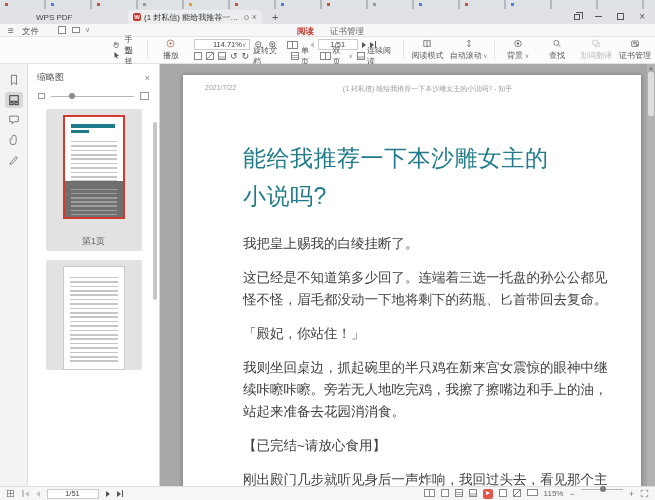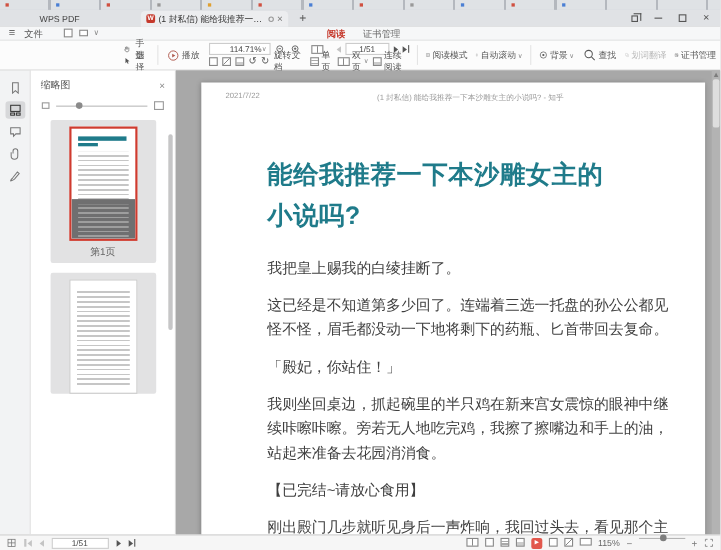--- a/index.html
+++ b/index.html
@@ -49,21 +49,21 @@
   .mtab.active:after{content:"";position:absolute;left:0;right:0;bottom:-3px;height:2px;background:var(--accent-red)}
   .mtab.plain{left:330px;color:#666}
 
   
   .toolbar{left:0;top:37px;width:655px;height:27px;background:#fcfcfc;border-bottom:1px solid #e2e2e2;
     display:flex;align-items:stretch;gap:7px;padding:2px 4px 2px 112px;font-size:8px;color:#555}
   .tsep{width:1px;background:#e4e4e4;margin:2px 0}
   .tcol{display:flex;flex-direction:column;justify-content:space-between}
   .trow{display:flex;align-items:center;gap:4px;height:11px}
   .tool-line{display:flex;align-items:center;gap:2px}
-  .bigbtn{display:flex;flex-direction:row;align-items:center;justify-content:center;gap:2px;min-width:32px}
+  .bigbtn{display:flex;flex-direction:column;align-items:center;justify-content:center;gap:2px;min-width:32px}
   .bigbtn .bl{white-space:nowrap}
   .bigbtn.disabled{opacity:.4}
   .zoombox{width:56px;height:11px;border:1px solid #ccc;background:#fff;display:flex;align-items:center;
     justify-content:space-between;padding:0 18px;font-size:7.5px;color:#444}
   .pagebox{width:40px;height:11px;border:1px solid #ccc;background:#fff;text-align:center;line-height:9px;font-size:7.5px;color:#444}
   .caret-g{font-size:6px;color:#888}
   .ibx{display:inline-block;width:8px;height:8px;border:1px solid #888;background:#fff;flex:0 0 auto}
   .ibx.d{background:linear-gradient(135deg,#fff 44%,#888 44% 56%,#fff 56%)}
   .ibx.h{background:linear-gradient(#fff 50%,#ccc 50%)}
   .ibx.two{width:11px;background:linear-gradient(90deg,#fff 45%,#888 45% 55%,#fff 55%)}
@@ -95,30 +95,30 @@
   .card{width:96px;background:#e2e2e3;border-radius:2px;padding:6px 0 3px;display:flex;flex-direction:column;align-items:center}
   .pg{width:62px;height:104px;background:#fff;border:1px solid #c9c9c9;position:relative;overflow:hidden}
   .card.sel .pg{border:2px solid var(--thumb-red)}
   .pg .tt1{margin:7px 6px 2px;height:3.5px;background:var(--teal);width:44px}
   .pg .tt2{margin:0 6px 5px;height:3.5px;background:var(--teal);width:18px}
   .tlines{margin:0 6px;height:44px;background:repeating-linear-gradient(#fff 0 2.8px,#c6c6c6 2.8px 4.4px)}
   .tlines.full{margin:7px 6px 0;height:88px}
   .pg .dark{position:absolute;left:0;right:0;bottom:0;height:36px;background:#6f6f70;
     padding:5px 6px;}
   .pg .dark i{display:block;height:30px;background:repeating-linear-gradient(#6f6f70 0 2.6px,#9e9e9e 2.6px 4.2px)}
-  .card .cl{margin-top:4px;font-size:9px;color:#666}
+  .card .cl{margin-top:16px;font-size:9px;color:#666}
   .card.cut{padding-bottom:0}
   .pscroll{position:absolute;right:2px;top:58px;width:4px;height:178px;background:#c6c6c7;border-radius:2px}
 
   
   .docarea{left:160px;top:64px;width:495px;height:422px;background:#a8a8a8;overflow:hidden}
   .page{position:absolute;left:23px;top:11px;width:458px;height:500px;background:#fff;box-shadow:0 0 5px rgba(0,0,0,.3)}
   .page-header{position:absolute;top:9px;left:22px;right:22px;display:flex;font-size:7px;color:#9b9b9b}
   .page-header .ctr{flex:1;text-align:center}
-  .doc-title{position:absolute;top:64px;left:60px;right:36px;font-size:23px;font-weight:bold;
+  .doc-title{position:absolute;top:64px;left:60px;right:36px;font-size:23px;font-weight:normal;
     color:var(--teal);line-height:38px;letter-spacing:.5px}
   .doc-body{position:absolute;top:158px;left:60px;width:370px;font-size:13.5px;color:#3f3f3f;line-height:22px}
   .doc-body p{margin:0 0 12px}
   .vscroll{position:absolute;right:0;top:0;width:8px;height:422px;background:#b3b3b3}
   .vthumb{position:absolute;left:1px;right:1px;top:8px;height:44px;background:#dedede;border-radius:2px}
   .vup{position:absolute;left:1.5px;top:2px;width:0;height:0;border-left:2.5px solid transparent;
     border-right:2.5px solid transparent;border-bottom:4px solid #7c7c7c}
 
   
   .statusbar{left:0;top:486px;width:655px;height:14px;background:#f6f6f6;border-top:1px solid #dcdcdc;

